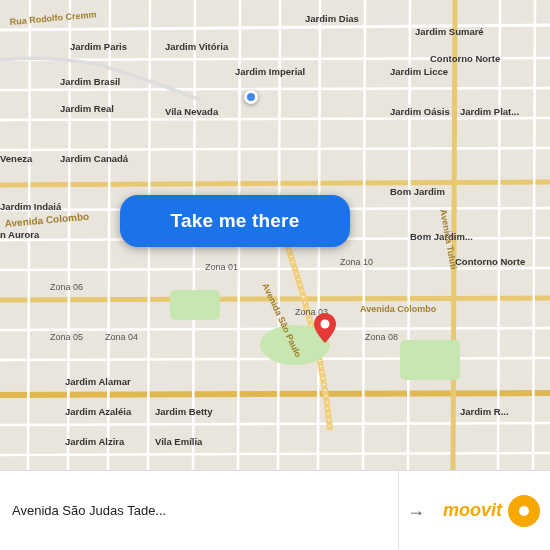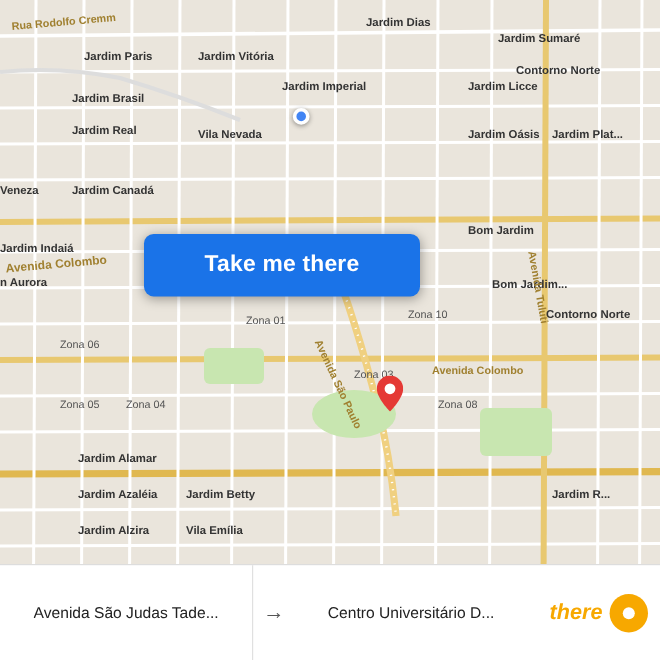--- a/index.html
+++ b/index.html
@@ -28,21 +28,21 @@
     }
 
     
     #take-me-there-btn {
       position: absolute;
       top: 195px;
       left: 120px;
       width: 230px;
       height: 52px;
       background: #1a73e8;
-      border-radius: 8px;
+      border-radius: 18px;
       display: flex;
       align-items: center;
       justify-content: center;
       cursor: pointer;
       box-shadow: 0 2px 10px rgba(0,0,0,0.35);
       border: none;
       outline: none;
       z-index: 10;
     }
     #take-me-there-btn span {
@@ -94,21 +94,21 @@
       display: flex;
       align-items: center;
       border-top: 1px solid #ddd;
       position: relative;
     }
 
     .bottom-section {
       flex: 1;
       display: flex;
       align-items: center;
-      padding: 0 28px;
+      padding: 0 12px;
       height: 100%;
     }
 
     .bottom-section.left {
       border-right: 1px solid #e0e0e0;
     }
 
     .bottom-text {
       display: flex;
       flex-direction: column;
@@ -286,25 +286,20 @@
 
 <div id="bottom-bar">
   <div class="bottom-section left">
     <div class="bottom-text">
       <span class="bottom-label">Avenida São Judas Tade...</span>
     </div>
   </div>
 
   <div class="bottom-arrow">→</div>
 
-  <div class="bottom-section">
-    <div class="bottom-text">
-      <span class="bottom-label">Centro Universitário D...</span>
-    </div>
-  </div>
 
   <div id="moovit-logo">
-    <span class="moovit-text">there</span>
+    <span class="moovit-text">moovit</span>
     <div class="moovit-dot">
       <div class="moovit-dot-inner"></div>
     </div>
   </div>
 </div>
 
 </body></html>

